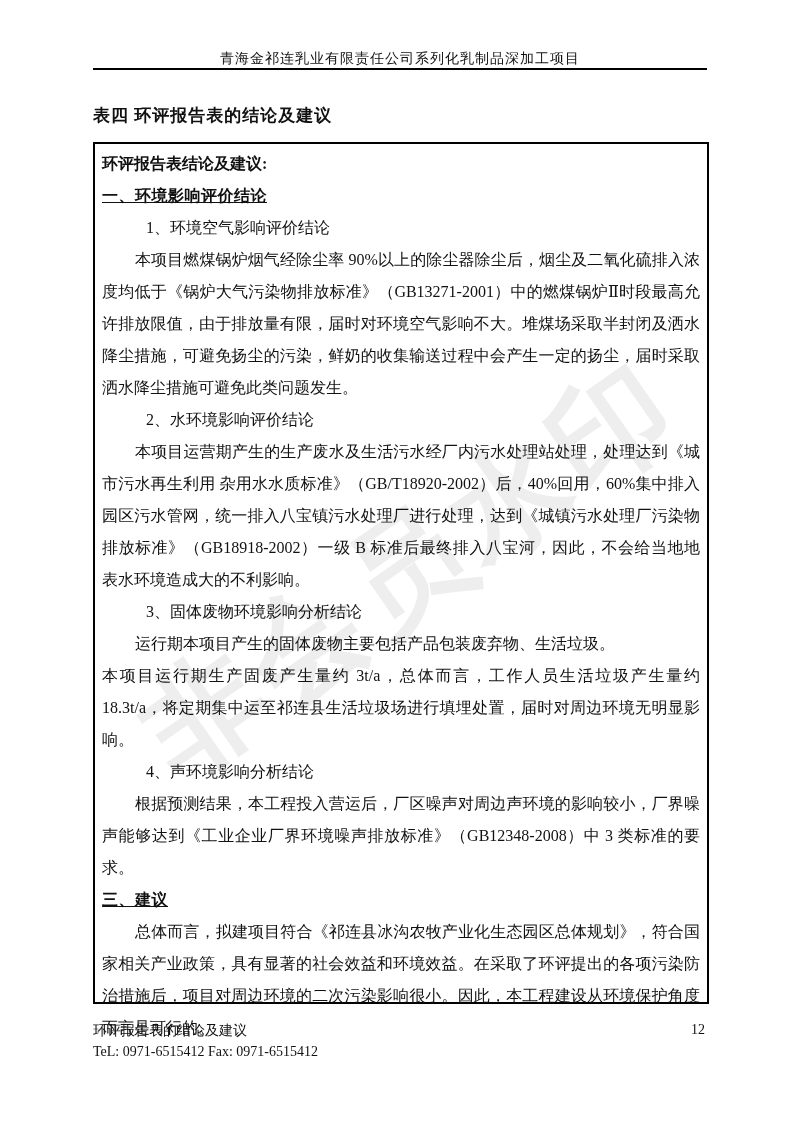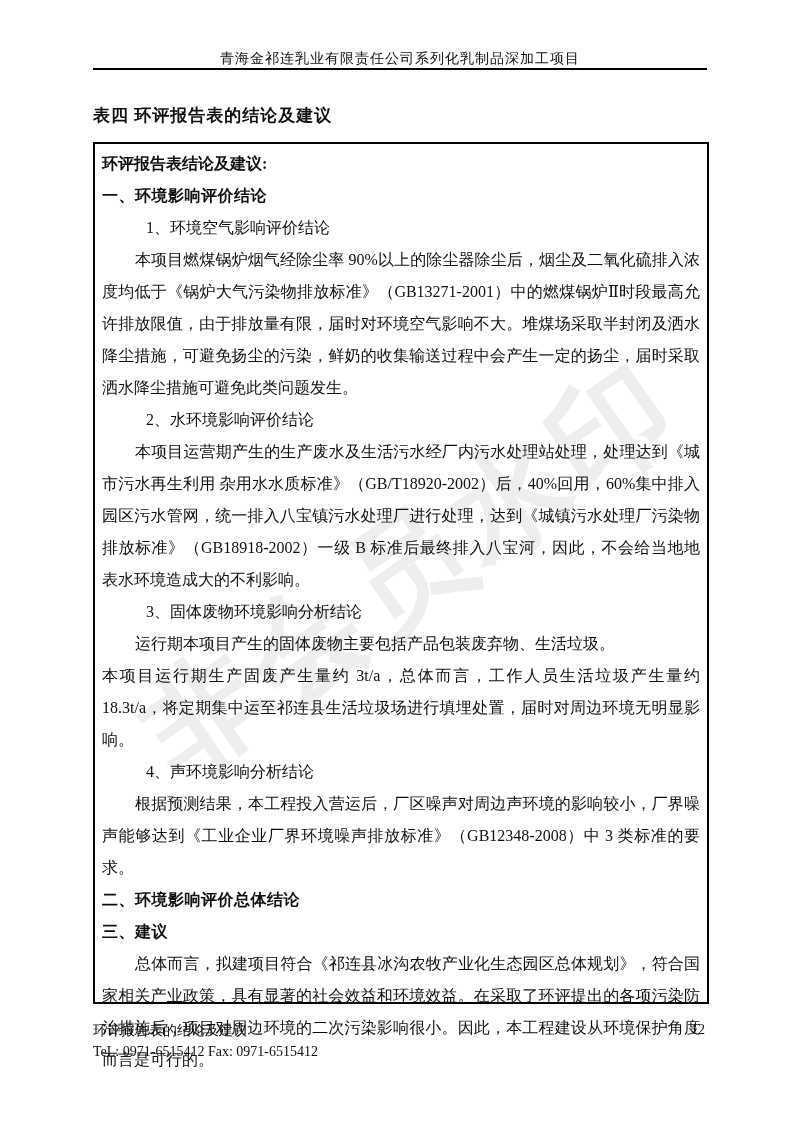--- a/index.html
+++ b/index.html
@@ -41,21 +41,21 @@
     padding: 4px 7px 4px 7px;
     font-size: 16px;
     line-height: 32px;
   }
   .box-heading {
     font-weight: bold;
     font-size: 16px;
     line-height: 32px;
   }
   .blk { margin: 0; }
-  .blk.section { font-weight: bold; letter-spacing: 0.5px; }
+  .blk.section { font-weight: bold; letter-spacing: 0.5px; text-decoration: underline; }
   .blk.sub { text-indent: 44px; }
   .blk.para { text-indent: 33px; text-align: justify; }
   .blk.para-flush { text-indent: 0; text-align: justify; }
   .watermark {
     position: absolute;
     top: 400px;
     left: 60px;
     width: 700px;
     height: 340px;
     display: flex;
@@ -104,21 +104,20 @@
         <div class="blk section">一、环境影响评价结论</div>
         <div class="blk sub">1、环境空气影响评价结论</div>
         <div class="blk para">本项目燃煤锅炉烟气经除尘率 90%以上的除尘器除尘后，烟尘及二氧化硫排入浓度均低于《锅炉大气污染物排放标准》（GB13271-2001）中的燃煤锅炉Ⅱ时段最高允许排放限值，由于排放量有限，届时对环境空气影响不大。堆煤场采取半封闭及洒水降尘措施，可避免扬尘的污染，鲜奶的收集输送过程中会产生一定的扬尘，届时采取洒水降尘措施可避免此类问题发生。</div>
         <div class="blk sub">2、水环境影响评价结论</div>
         <div class="blk para">本项目运营期产生的生产废水及生活污水经厂内污水处理站处理，处理达到《城市污水再生利用 杂用水水质标准》（GB/T18920-2002）后，40%回用，60%集中排入园区污水管网，统一排入八宝镇污水处理厂进行处理，达到《城镇污水处理厂污染物排放标准》（GB18918-2002）一级 B 标准后最终排入八宝河，因此，不会给当地地表水环境造成大的不利影响。</div>
         <div class="blk sub">3、固体废物环境影响分析结论</div>
         <div class="blk para">运行期本项目产生的固体废物主要包括产品包装废弃物、生活垃圾。</div>
         <div class="blk para-flush">本项目运行期生产固废产生量约 3t/a，总体而言，工作人员生活垃圾产生量约 18.3t/a，将定期集中运至祁连县生活垃圾场进行填埋处置，届时对周边环境无明显影响。</div>
         <div class="blk sub">4、声环境影响分析结论</div>
         <div class="blk para">根据预测结果，本工程投入营运后，厂区噪声对周边声环境的影响较小，厂界噪声能够达到《工业企业厂界环境噪声排放标准》（GB12348-2008）中 3 类标准的要求。</div>
-        <div class="blk section">二、环境影响评价总体结论</div>
         <div class="blk section">三、建议</div>
         <div class="blk para">总体而言，拟建项目符合《祁连县冰沟农牧产业化生态园区总体规划》，符合国家相关产业政策，具有显著的社会效益和环境效益。在采取了环评提出的各项污染防治措施后，项目对周边环境的二次污染影响很小。因此，本工程建设从环境保护角度而言是可行的。</div>
       </div>
   </div>
 
   <div class="footer">
     <div class="company">环评报告表的结论及建议</div>
     <div class="contact">TeL: 0971-6515412 Fax: 0971-6515412</div>
   </div>
 

